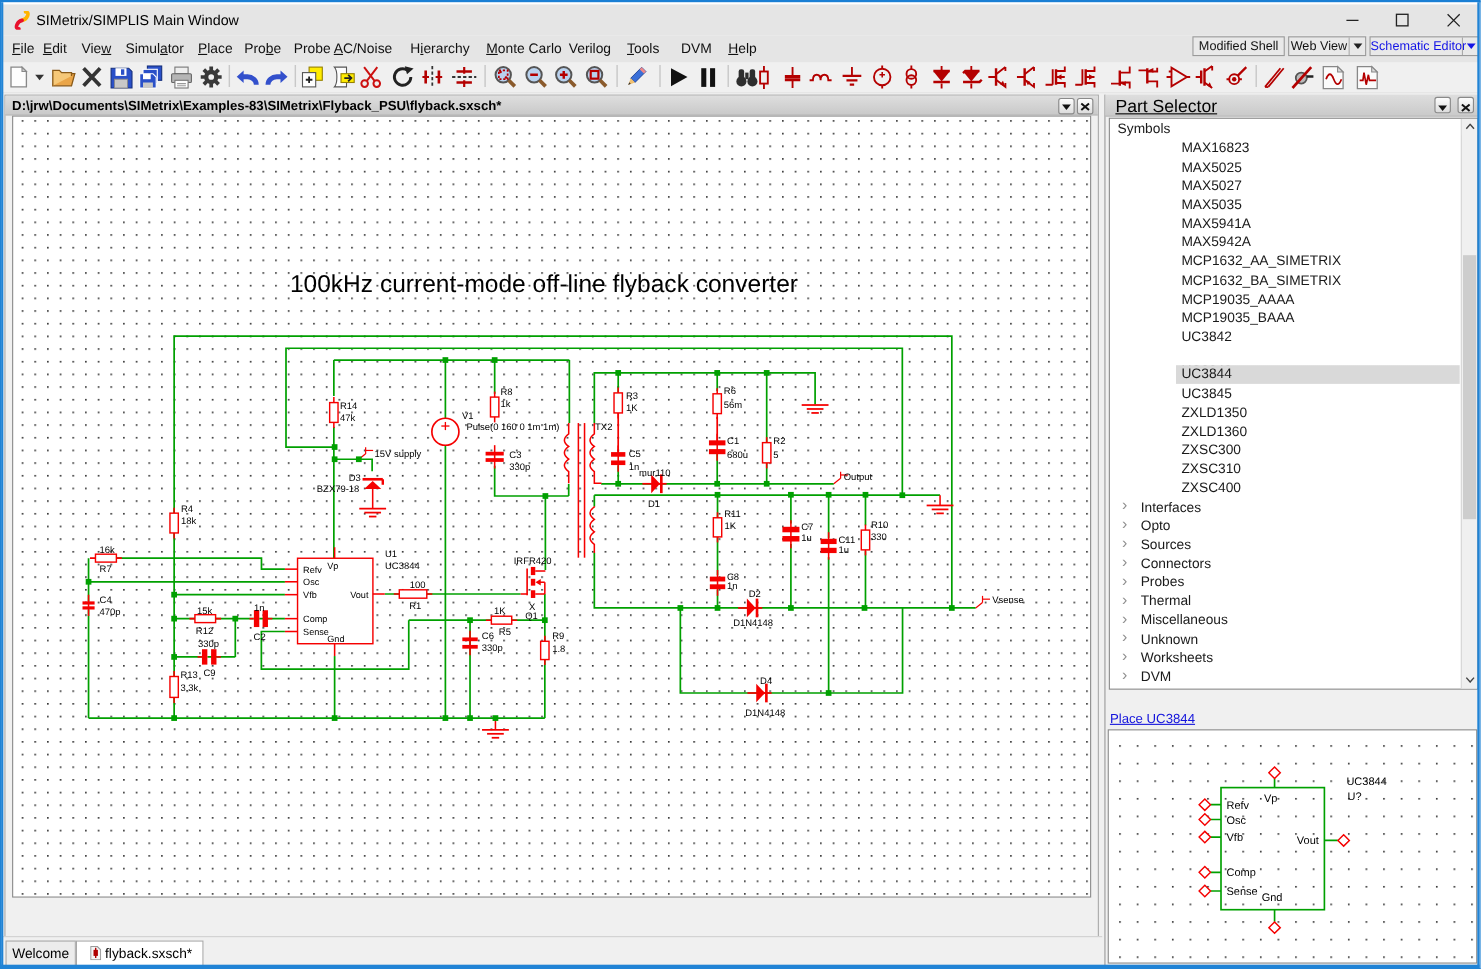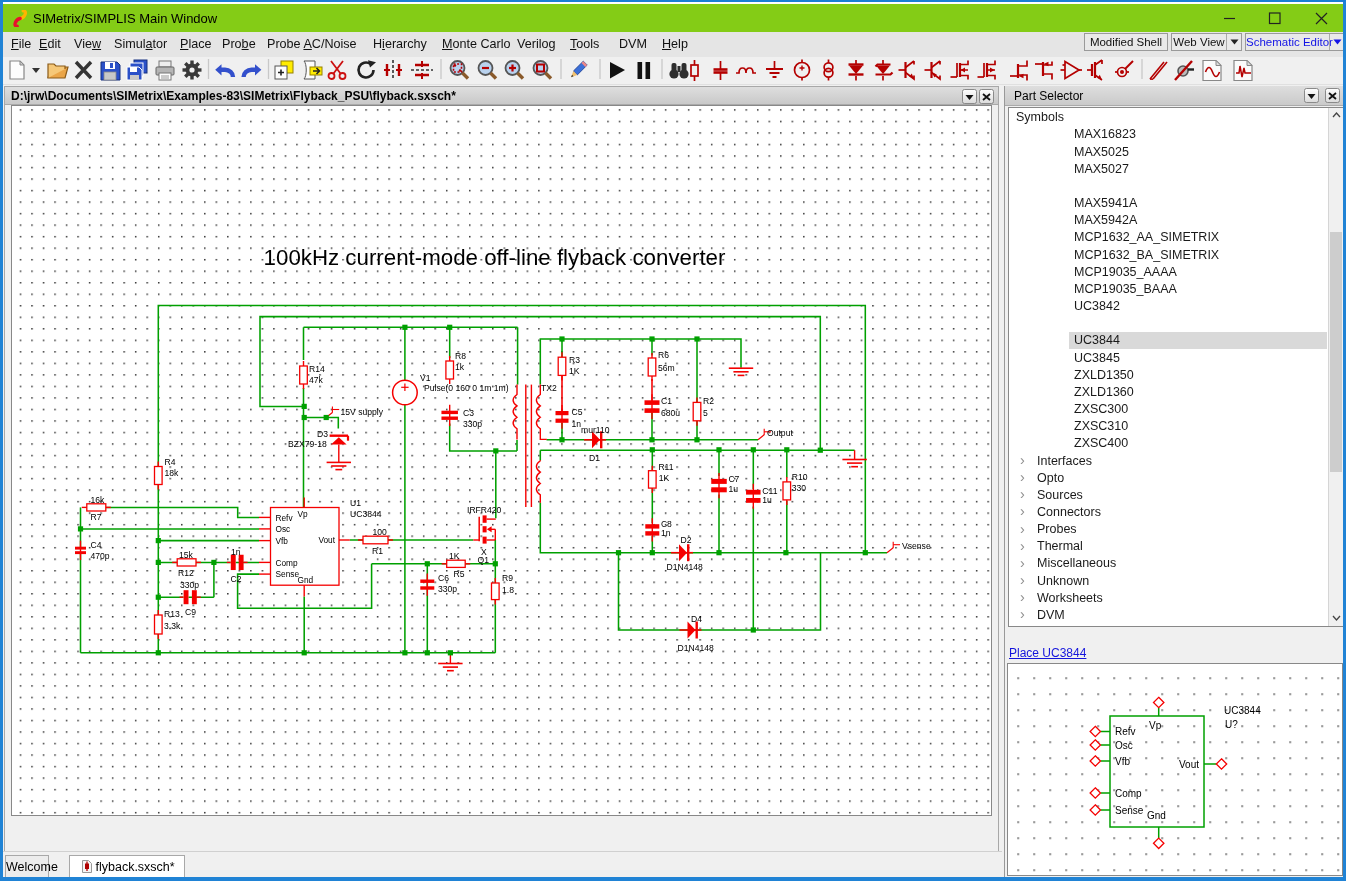--- a/index.html
+++ b/index.html
@@ -1,40 +1,40 @@
 <!DOCTYPE html>
 <html><head><meta charset="utf-8"><style>
 * { margin:0; padding:0; box-sizing:border-box; }
 html,body { width:1346px; height:881px; overflow:hidden; font-family:"Liberation Sans",sans-serif; }
 #win { position:absolute; inset:0; background:#fff; border:1px solid #2083d5; border-top:2px solid #1a7fd4; }
 #frame-l,#frame-r,#frame-b { position:absolute; background:#2083d5; z-index:50; }
 #frame-l { left:0; top:0; bottom:0; width:2px; }
 #frame-r { right:0; top:0; bottom:0; width:2px; }
 #frame-b { left:0; right:0; bottom:0; height:3px; }
-#titlebar { position:absolute; left:1px; top:2px; right:1px; height:28px; background:#84cc16; }
+#titlebar { position:absolute; left:1px; top:2px; right:1px; height:28px; background:#e5e5e5; }
 #titlebar .ttl { position:absolute; left:31px; top:7px; font-size:13px; color:#000; }
 #wbtns { position:absolute; right:8px; top:0; width:150px; height:28px; color:#222; }
 #menubar { position:absolute; left:1px; top:30px; right:1px; height:25px; background:#e5e5e5; font-size:12.6px; }
 #menubar .mi { position:absolute; top:5px; color:#111; white-space:nowrap; }
 #menubar u { text-decoration:underline; }
 .rbtn { position:absolute; top:1px; height:18px; background:#e9e9e9; border:1px solid #9a9a9a; font-size:11.5px; color:#111; text-align:center; line-height:16px; white-space:nowrap; }
 .dd { position:absolute; right:0px; top:0px; bottom:0; width:15px; border-left:1px solid #aaa; text-align:center; padding-top:5px; line-height:0; }
 #toolbar { position:absolute; left:1px; top:55px; right:1px; height:28px; background:#f0f0f0; border-bottom:1px solid #e0e0e0; }
 #mdi { position:absolute; left:1px; top:83px; right:1px; bottom:2px; background:#f0f0f0; }
 #docwin { position:absolute; left:2px; top:1px; width:995px; height:767px; background:#f0f0f0; border:1px solid #a8a8a8; }
 #doctitle { position:absolute; left:0; top:0; right:0; height:18px; background:linear-gradient(#dedede,#c9c9c9); border-bottom:1px solid #aaa; font-size:12px; font-weight:bold; color:#000; padding:2px 0 0 6px; }
 .minibtn { position:absolute; top:1.5px; width:15px; height:15px; background:linear-gradient(#fdfdfd,#dcdcdc); border:1px solid #8a8a8a; border-radius:2.5px; text-align:center; }
 #canvas { position:absolute; left:6px; top:18px; width:981px; height:711px; background:#fff; border:1px solid #888; }
 #docstatus { position:absolute; left:0px; bottom:0px; right:0; height:25px; background:#f0f0f0; font-size:11.5px; color:#111; }
 .sbcell { position:absolute; top:3px; bottom:3px; border-right:1px solid #cdcdcd; padding:3px 0 0 9px; }
 #tabbar { position:absolute; left:0px; bottom:0px; width:1000px; height:27px; background:#f0f0f0; border-top:1px solid #d0d0d0; }
 .tab { position:absolute; top:3px; height:24px; font-size:12.5px; padding:4px 0 0 0; border:1px solid #a8a8a8; background:#ececec; color:#000; white-space:nowrap; }
 .tab.active { background:#fff; }
 #partsel { position:absolute; left:1002px; top:1px; right:0px; bottom:0px; background:#f0f0f0; border-left:1px solid #999; }
-#pshead { position:absolute; left:0; top:0; right:0; height:20px; background:linear-gradient(#dedede,#cacaca); border-bottom:1px solid #aaa; font-size:12px; padding:3px 0 4px 9px; color:#000; }
+#pshead { position:absolute; left:0; top:0; right:0; height:20px; background:linear-gradient(#dedede,#cacaca); border-bottom:1px solid #aaa; font-size:16px; padding:3px 0 4px 9px; color:#000;text-decoration:underline; }
 #pslist { position:absolute; left:3px; top:21px; width:336px; height:520px; background:#fff; border:1px solid #888; overflow:hidden; }
 .prow { position:absolute; left:1px; right:16px; height:17.16px; font-size:12.5px; color:#1a1a1a; padding-top:1.5px; white-space:nowrap; }
 .pitem { padding-left:64px; }
 .pcat { padding-left:27px; }
 .chev { position:absolute; left:10px; top:0px; color:#909090; font-size:14.5px; }
 #psscroll { position:absolute; right:0px; top:0px; width:15px; bottom:0px; background:#f0f0f0; border-left:1px solid #d5d5d5; }
 #psthumb { position:absolute; left:1px; right:1px; top:124px; height:240px; background:#cdcdcd; }
 .sarrow { position:absolute; left:0; right:0; height:15px; text-align:center; padding-top:4px; line-height:0; background:#f0f0f0; }
 #pslink { position:absolute; left:4px; top:560px; font-size:12px; color:#1414dc; text-decoration:underline; }
 #psprev { position:absolute; left:2px; top:577px; width:336px; height:213px; background:#fff; border:1px solid #888; }
@@ -708,20 +708,21 @@
             </svg></div>
         <div class="minibtn" style="right:4px;top:2px"><svg width="9" height="8">
               <path d="M1,1 l7,6 m0,-6 l-7,6" stroke="#111" stroke-width="1.8"></path>
             </svg></div>
       </div>
       <div id="pslist">
         <div class="prow" style="top:0.8px;padding-left:6px">Symbols</div>
 <div class="prow pitem" style="top:17.96px">MAX16823</div>
 <div class="prow pitem" style="top:35.12px">MAX5025</div>
 <div class="prow pitem" style="top:52.28px">MAX5027</div>
+<div class="prow pitem" style="top:69.44px">MAX5035</div>
 <div class="prow pitem" style="top:86.6px">MAX5941A</div>
 <div class="prow pitem" style="top:103.76px">MAX5942A</div>
 <div class="prow pitem" style="top:120.92px">MCP1632_AA_SIMETRIX</div>
 <div class="prow pitem" style="top:138.08px">MCP1632_BA_SIMETRIX</div>
 <div class="prow pitem" style="top:155.24px">MCP19035_AAAA</div>
 <div class="prow pitem" style="top:172.4px">MCP19035_BAAA</div>
 <div class="prow pitem" style="top:189.56px">UC3842</div>
 <div class="prow pitem" style="top:220px">UC3843</div>
 <div class="prow pitem" style="top:223.88000000000002px;background:linear-gradient(to right,transparent 59px,#d9d9d9 59px)">UC3844</div>
 <div class="prow pitem" style="top:241.04000000000002px">UC3845</div>
@@ -784,21 +785,21 @@
 <text x="1114" y="811.5" font-size="10" text-anchor="start" fill="#000">Sense</text>
 <text x="1148" y="727" font-size="10" text-anchor="start" fill="#000">Vp</text>
 <text x="1198" y="765.5" font-size="10" text-anchor="end" fill="#000">Vout</text>
 <text x="1146" y="817" font-size="10" text-anchor="start" fill="#000">Gnd</text>
 <text x="1223" y="712" font-size="10" text-anchor="start" fill="#000">UC3844</text>
 <text x="1224" y="725.5" font-size="10" text-anchor="start" fill="#000">U?</text>
         </svg>
       </div>
     </div>
     <div id="tabbar">
-      <div class="tab" style="left:3px;width:44px;text-align:center">Welcome</div>
+      <div class="tab" style="left:3px;width:64px;text-align:center">Welcome</div>
       <div class="tab active" style="left:67px;width:116px;padding-left:12px"><svg width="10" height="13" viewBox="0 0 10 13" style="vertical-align:-2px">
             <path d="M0.5,0.5 h6 l3,3 v9 h-9 z" fill="#f5f5f5" stroke="#999"></path>
             <rect x="3" y="3.5" width="4" height="5.5" fill="#b00000"></rect>
             <line x1="5" y1="1.5" x2="5" y2="11" stroke="#b00000" stroke-width="1.3"></line>
           </svg> flyback.sxsch*</div>
     </div>
   </div>
 </div>
 
 </body></html>

